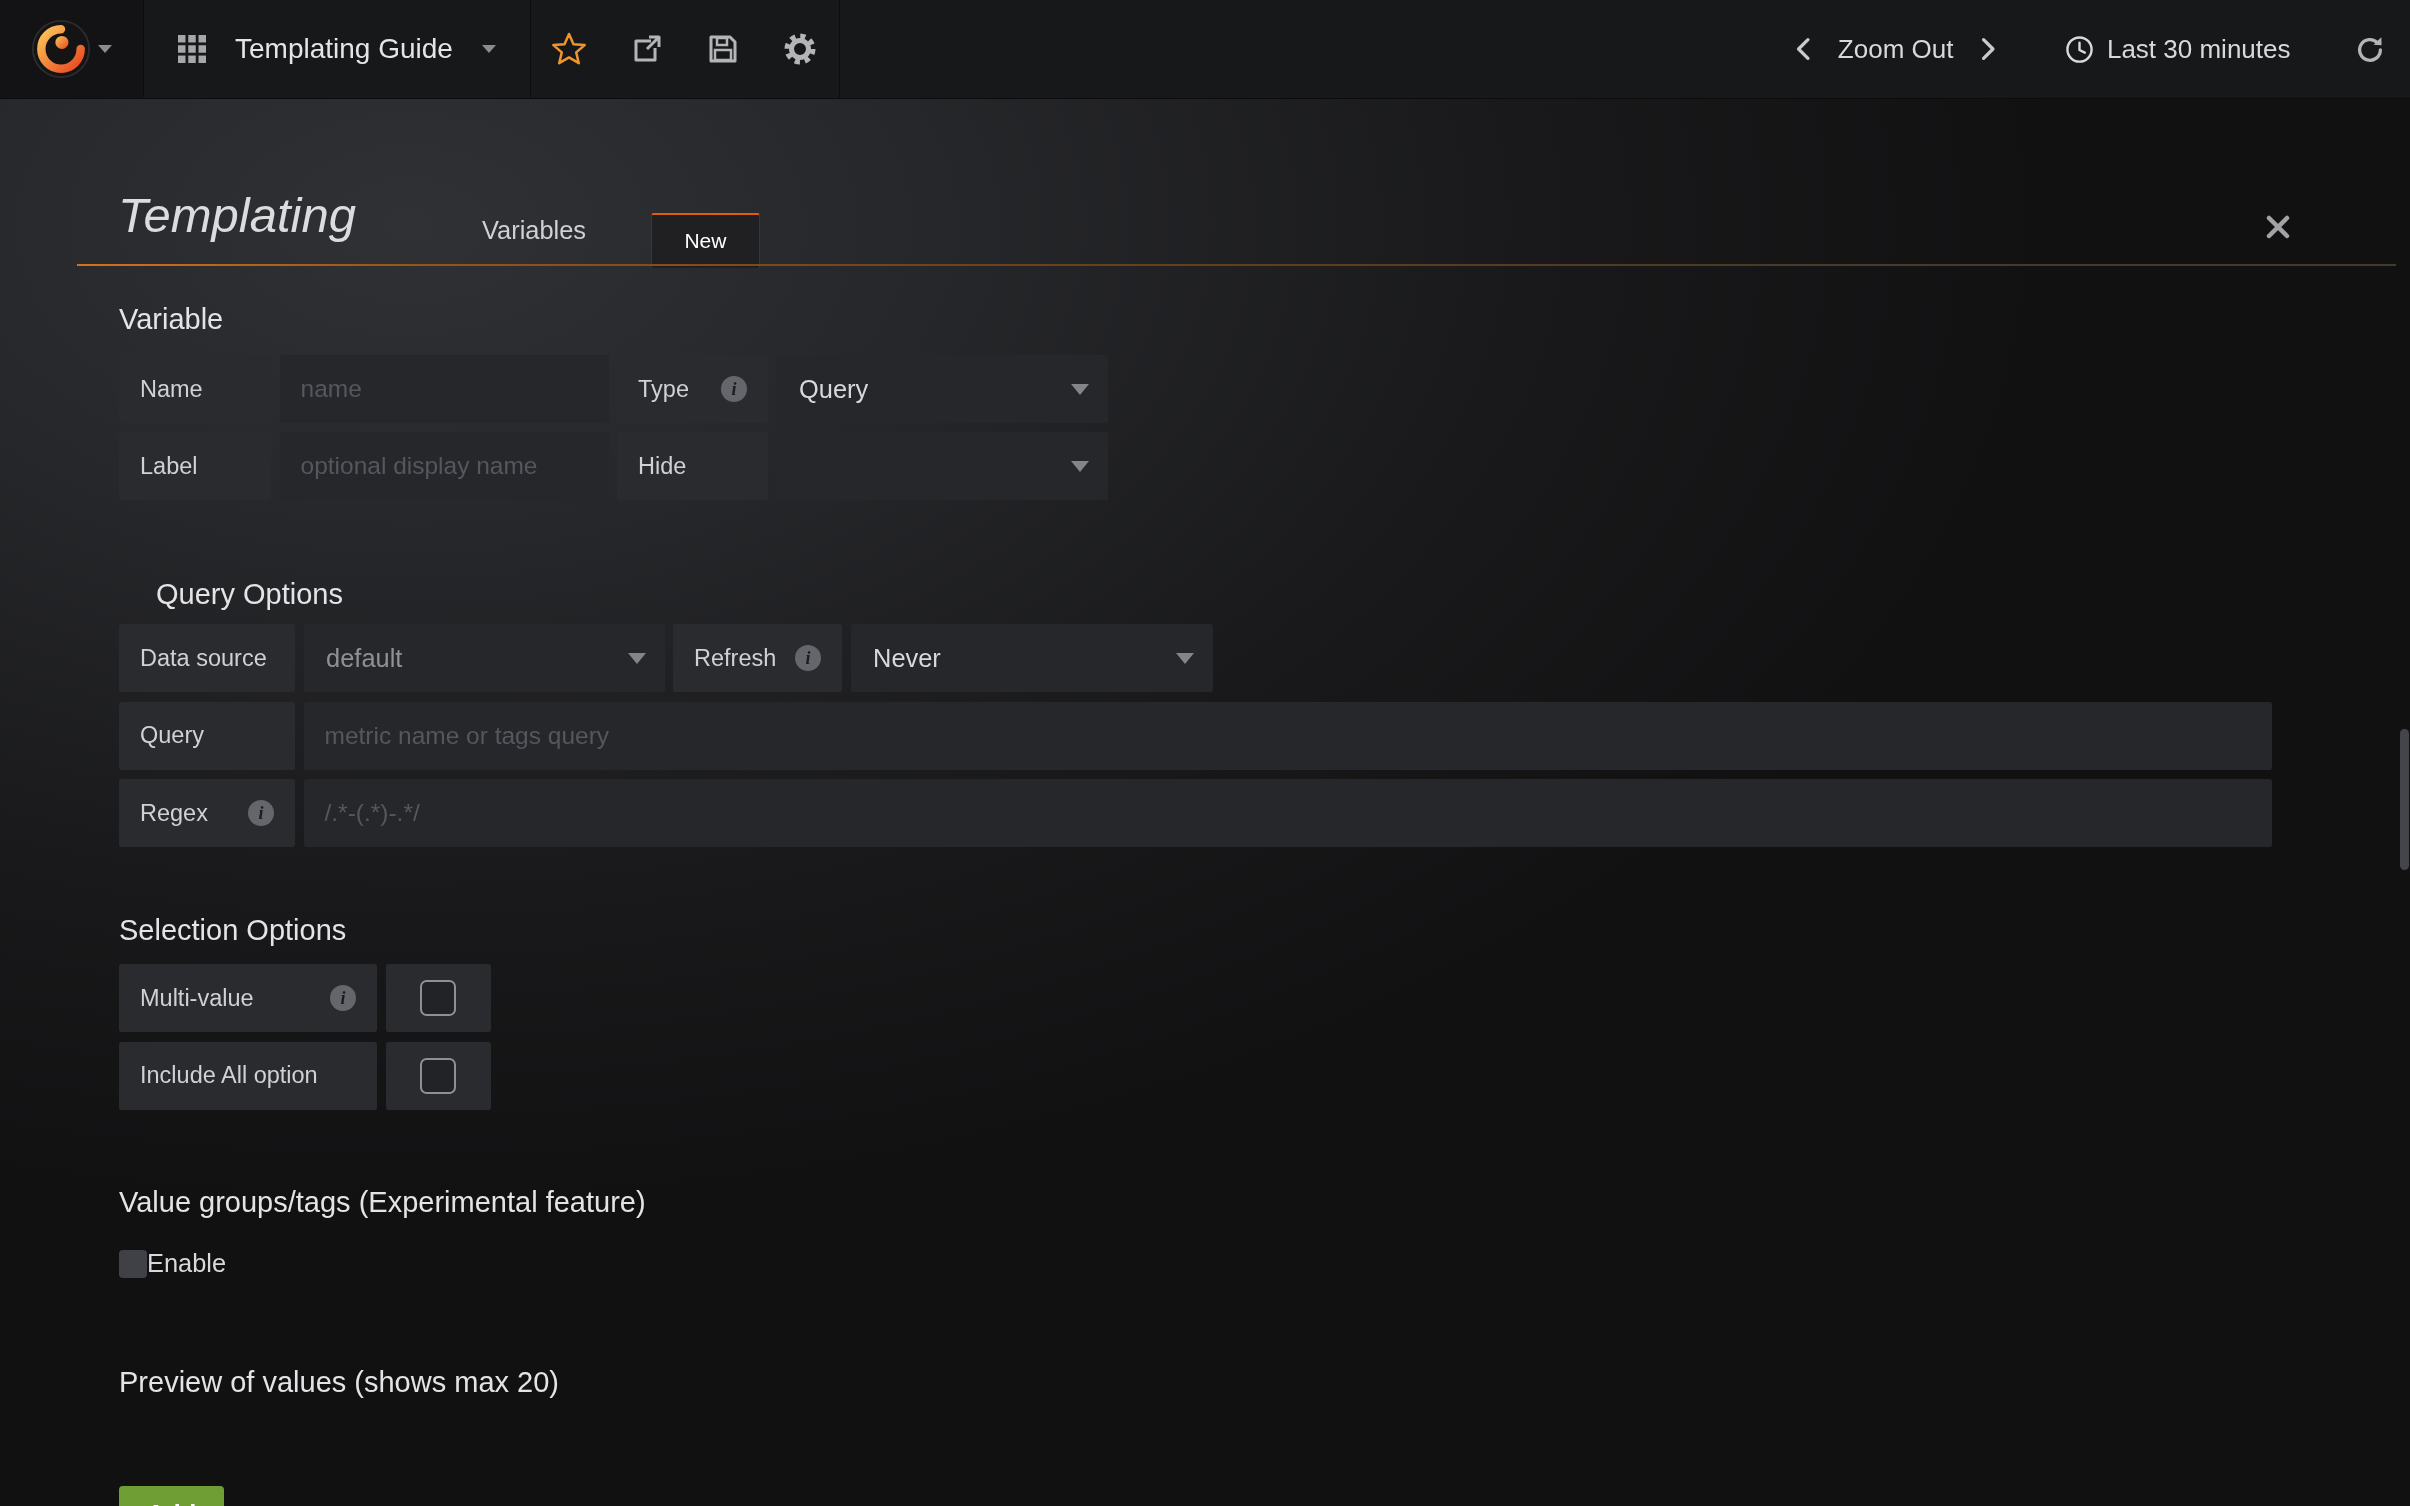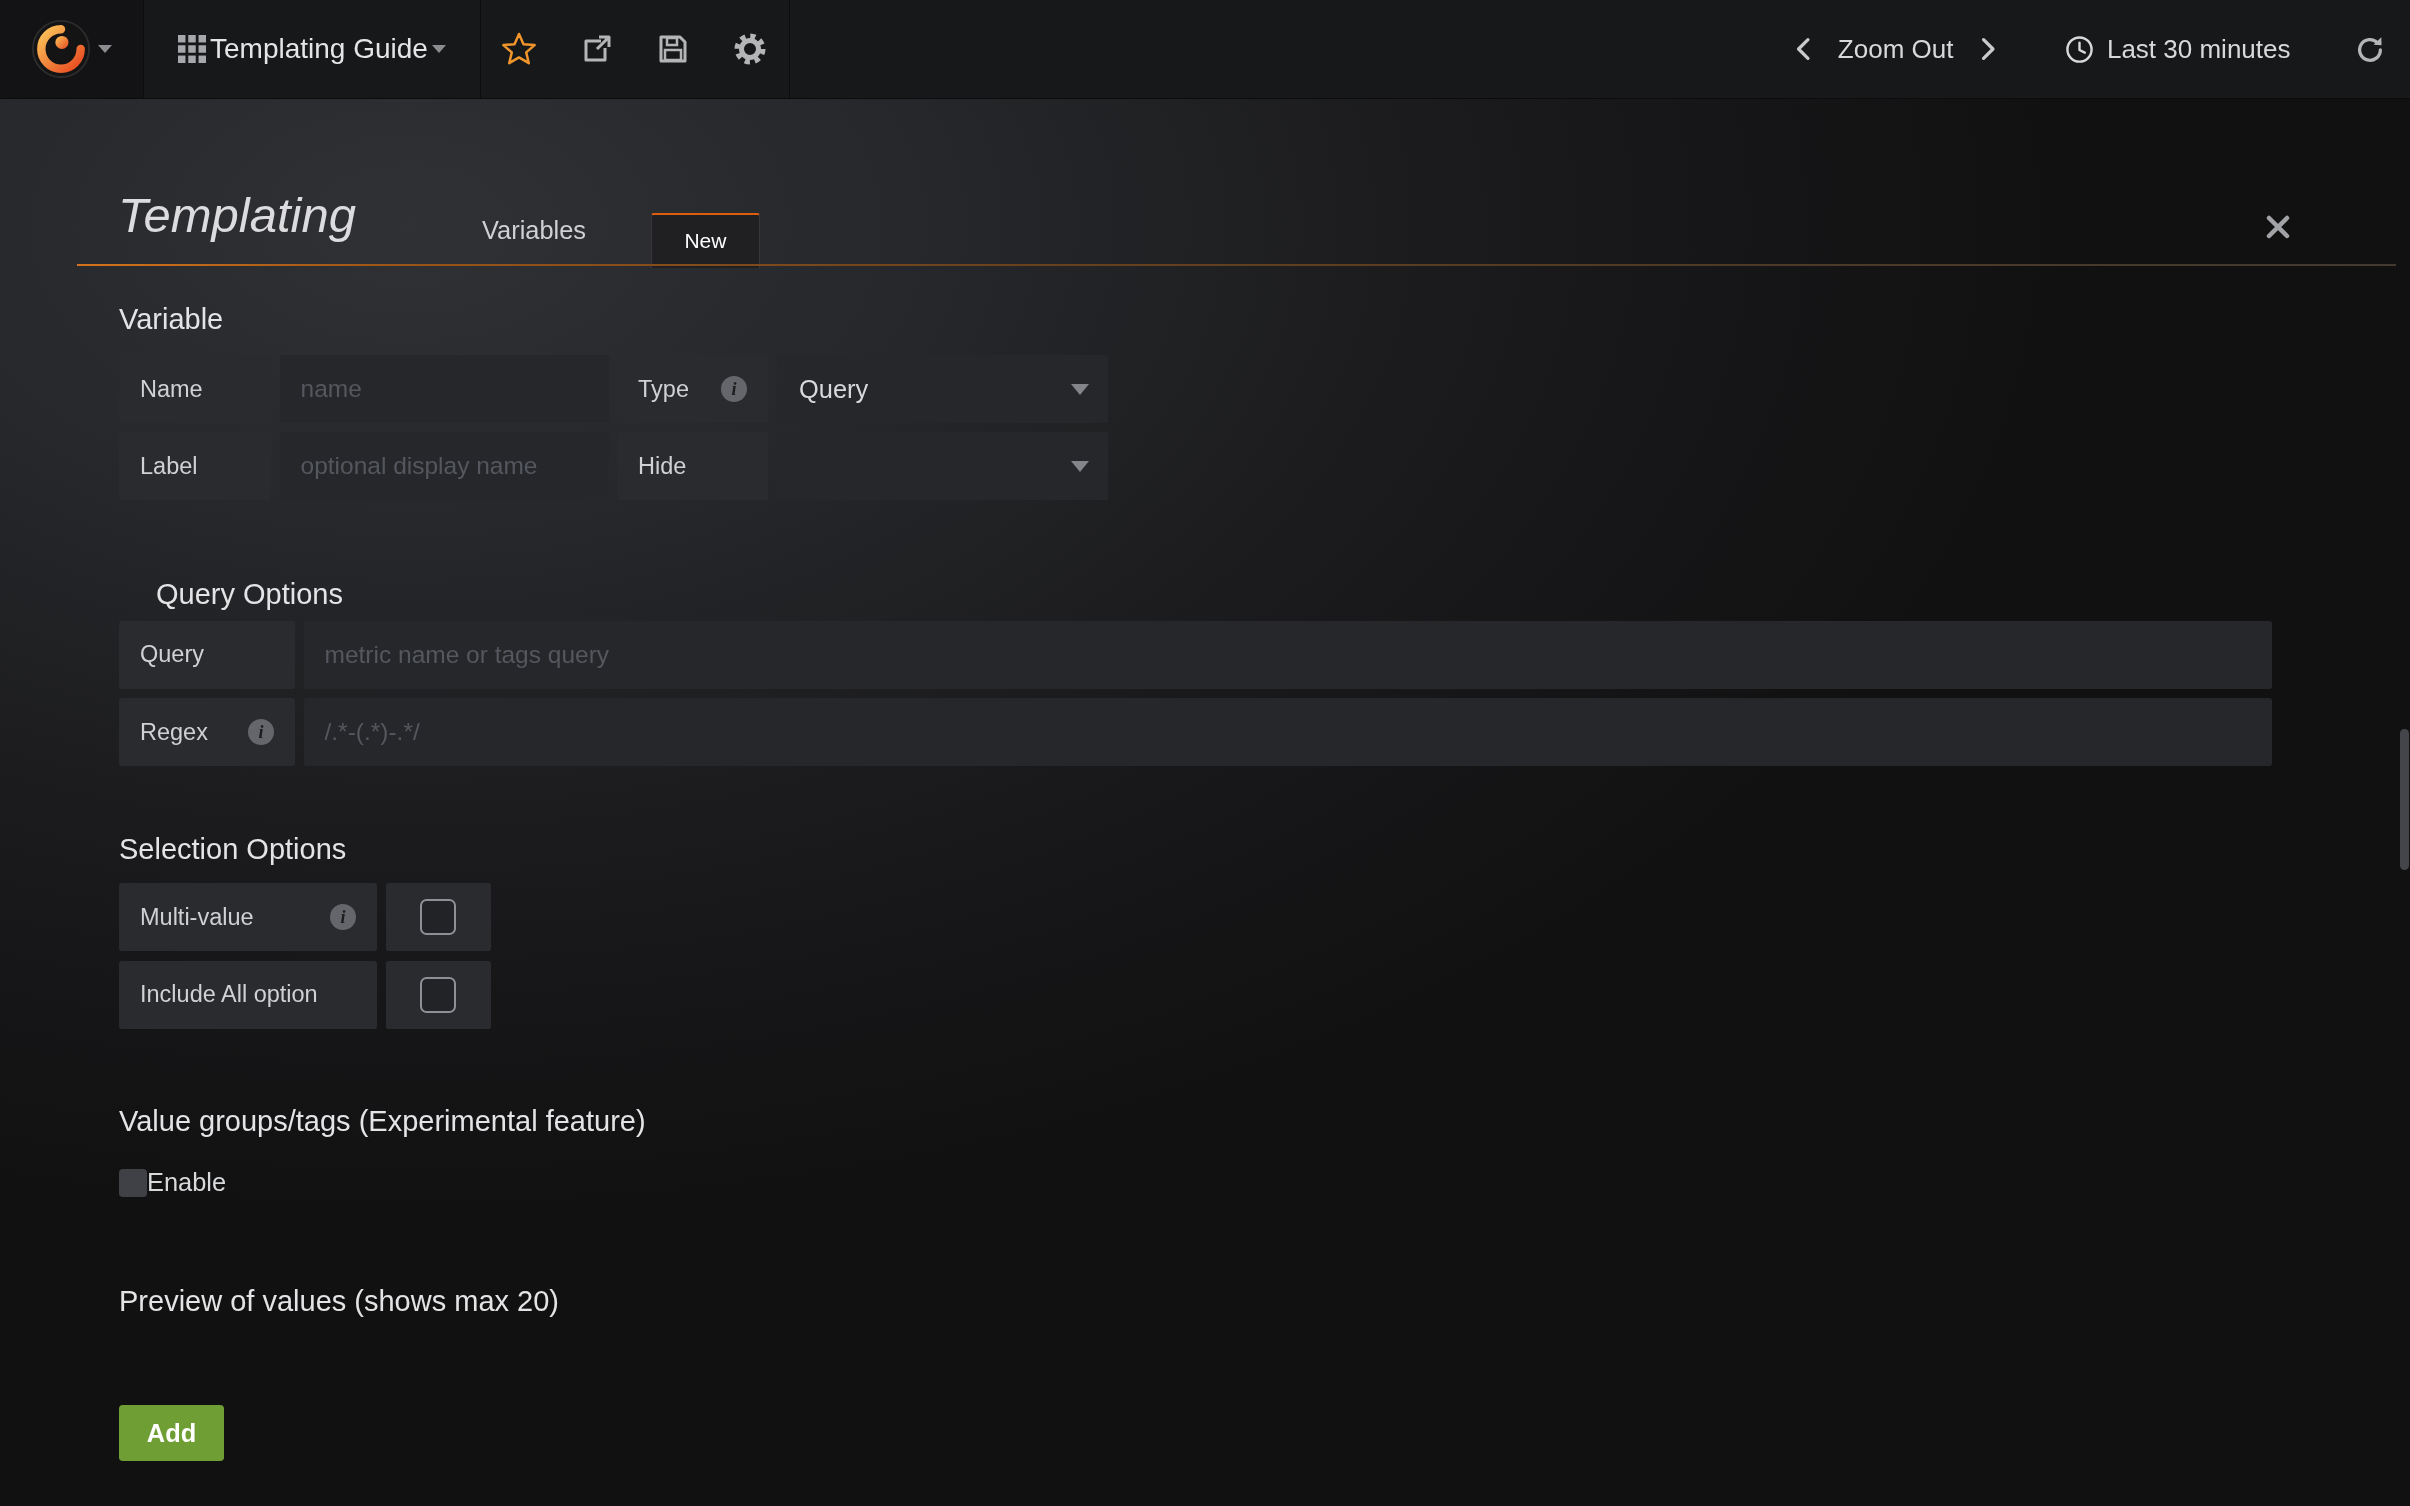--- a/index.html
+++ b/index.html
@@ -17,21 +17,21 @@
   }
   .nav-logo{
     width:143px;display:flex;align-items:center;justify-content:center;gap:7.5px;
     background:#131315;cursor:pointer;
   }
   .caret-sm{
     width:0;height:0;border-left:7.5px solid transparent;border-right:7.5px solid transparent;
     border-top:8.5px solid #8a8c90;display:inline-block;
   }
   .nav-dash{
-    display:flex;align-items:center;gap:4px;padding:0 34px;
+    display:flex;align-items:center;gap:29px;padding:0 34px;
     color:#e4e5e7;font-size:28px;cursor:pointer;
     border-left:0.9px solid #0d0d0e;border-right:0.9px solid #0d0d0e;
   }
   .nav-icons{display:flex;align-items:stretch;border-right:0.9px solid #0d0d0e;}
   .nav-icon-btn{
     width:77px;display:flex;align-items:center;justify-content:center;cursor:pointer;
   }
   .nav-spacer{flex:1;}
   .nav-right{display:flex;align-items:center;padding-right:7px;color:#d8d9da;font-size:26px;}
   .nav-chev{width:55px;height:98px;display:flex;align-items:center;justify-content:center;cursor:pointer;}
@@ -254,20 +254,35 @@
       <input class="f-input" style="width: 329px;" type="text" placeholder="optional display name">
       <div class="f-label" style="width:151px">Hide</div>
       <div class="f-select" style="width:331px">
         <span class="val"></span>
         <span class="caret-dd"></span>
       </div>
     </div>
 
     <h2 class="section-heading" id="h-qo">Query Options</h2>
 
+    <div class="form-row row-ds">
+      <div class="f-label" style="width:176px">Data source</div>
+      <div class="f-select" style="width:361px">
+        <span class="val muted">default</span>
+        <span class="caret-dd"></span>
+      </div>
+      <div class="f-label with-info" style="width:169px">
+        <span>Refresh</span>
+        <span class="info-icon"></span>
+      </div>
+      <div class="f-select" style="width:362px">
+        <span class="val">Never</span>
+        <span class="caret-dd"></span>
+      </div>
+    </div>
 
     <div class="form-row row-q">
       <div class="f-label" style="width:176px">Query</div>
       <input class="f-input" style="width: 1968px;" type="text" placeholder="metric name or tags query">
     </div>
 
     <div class="form-row row-r">
       <div class="f-label with-info" style="width:176px">
         <span>Regex</span>
         <span class="info-icon"></span>

